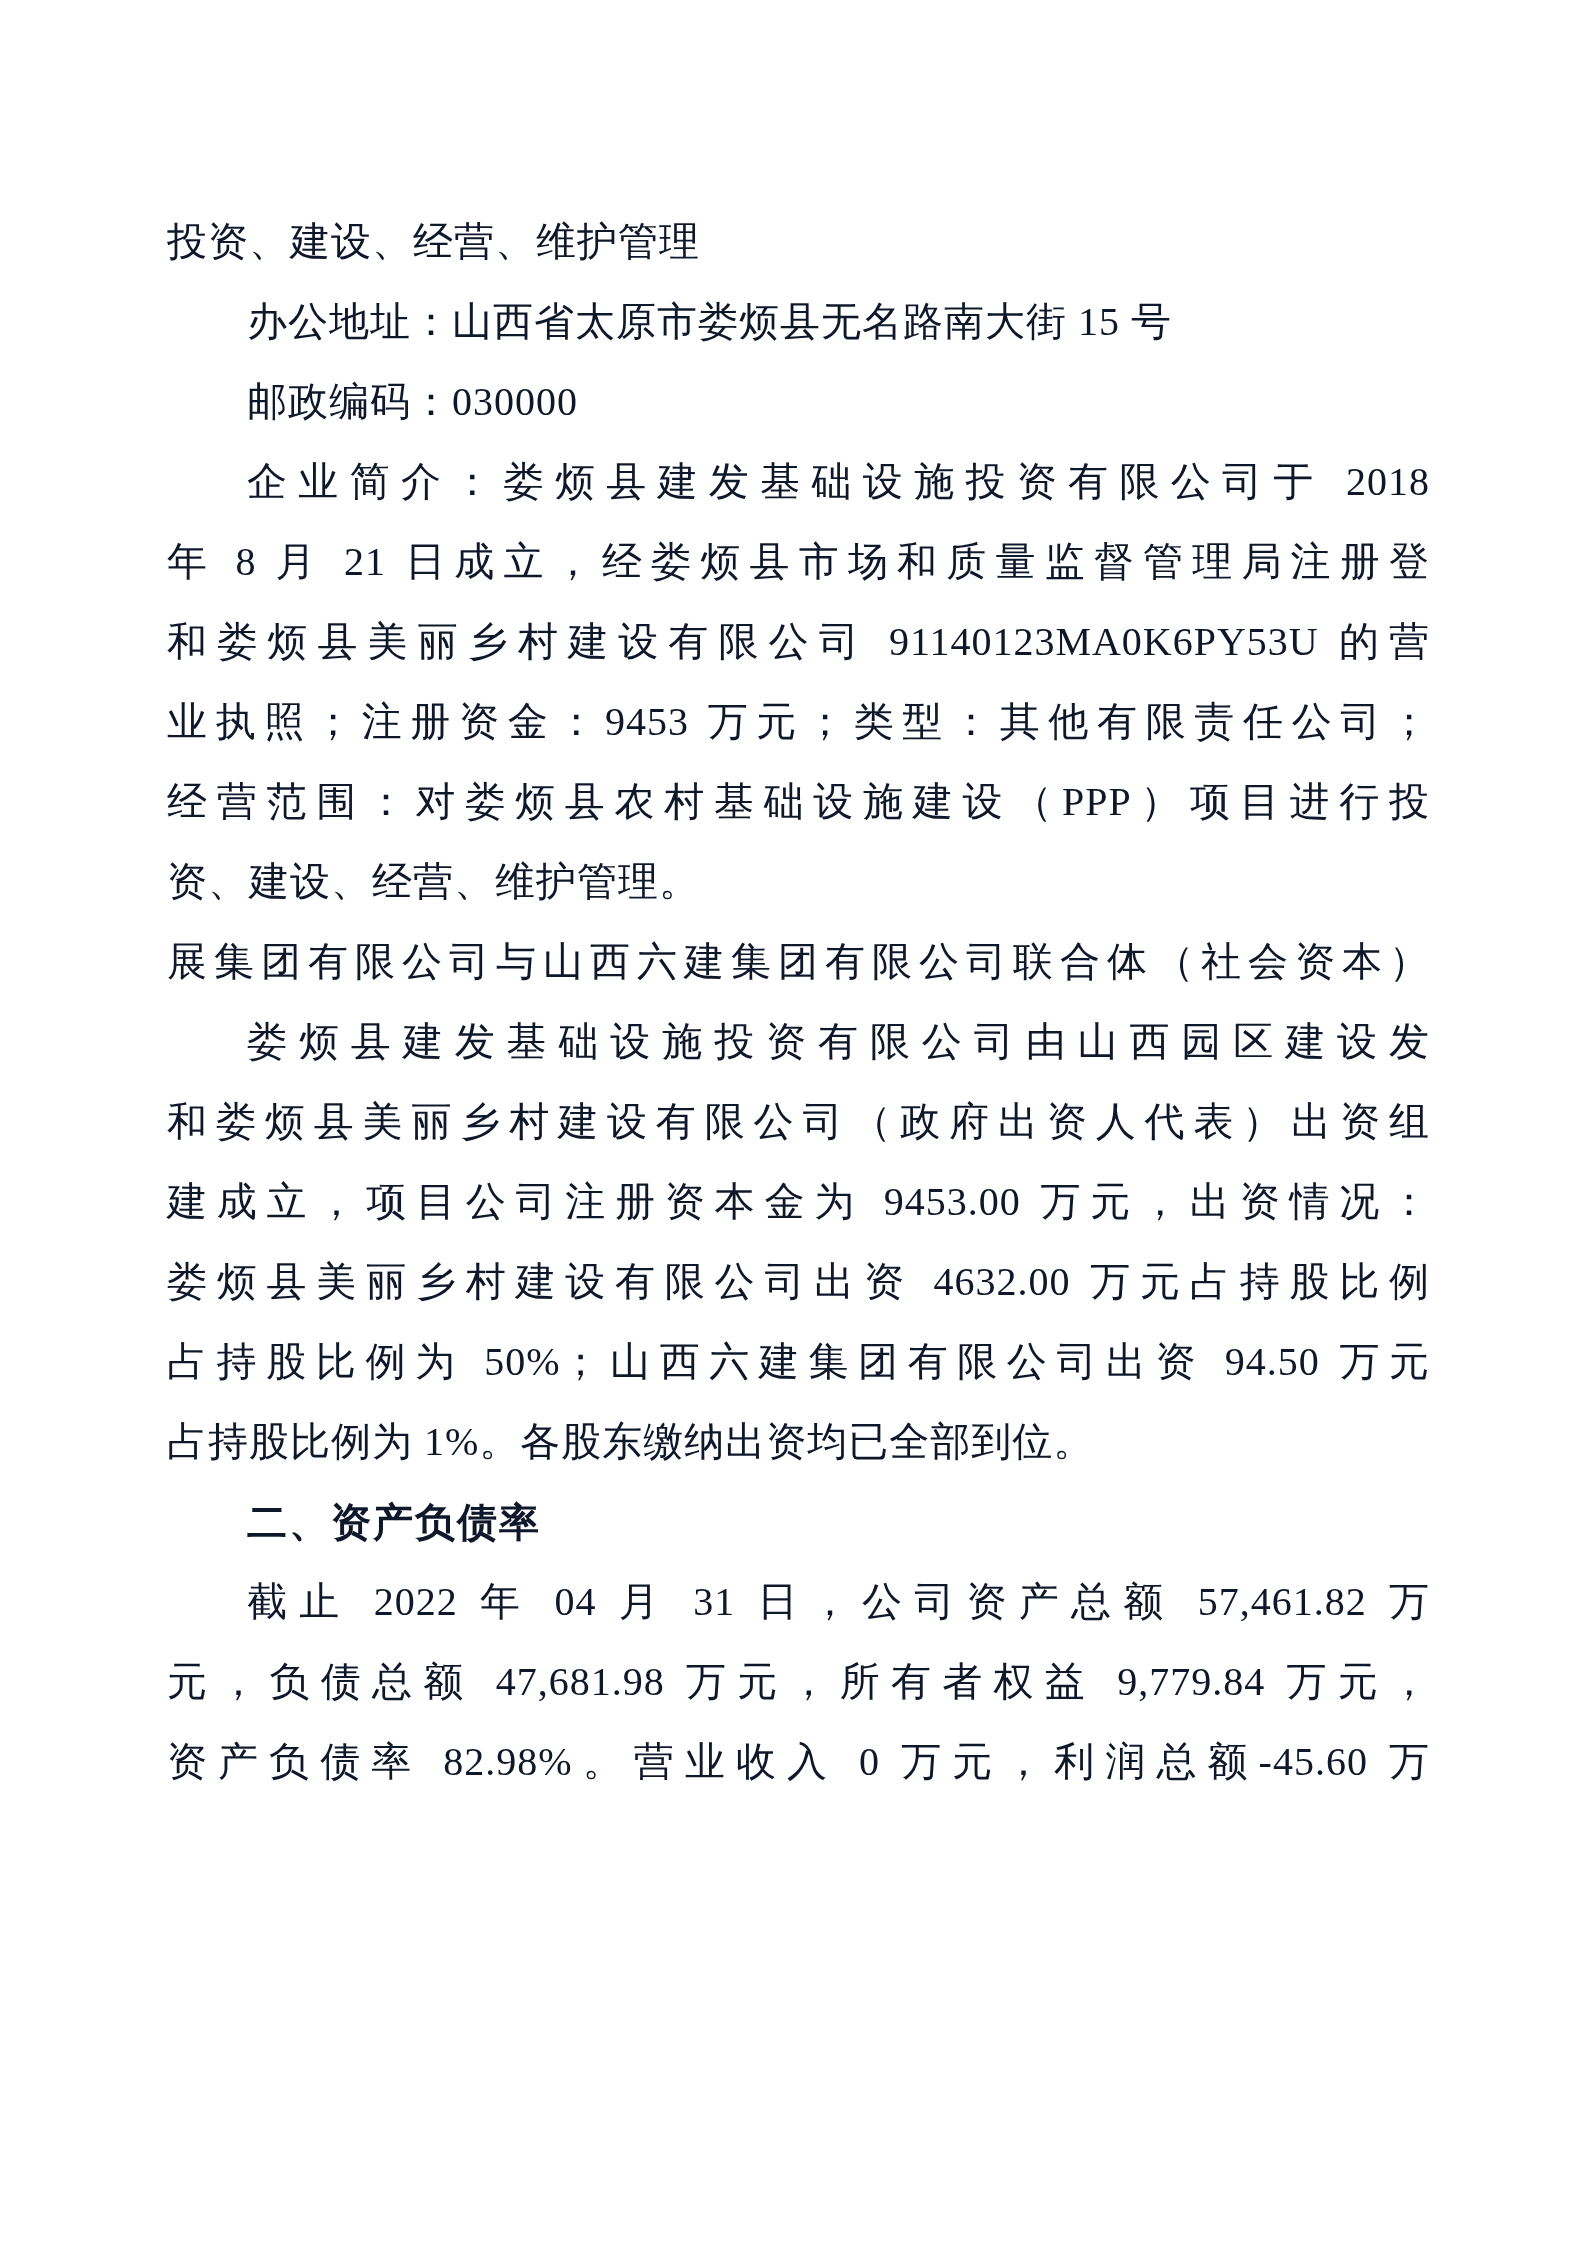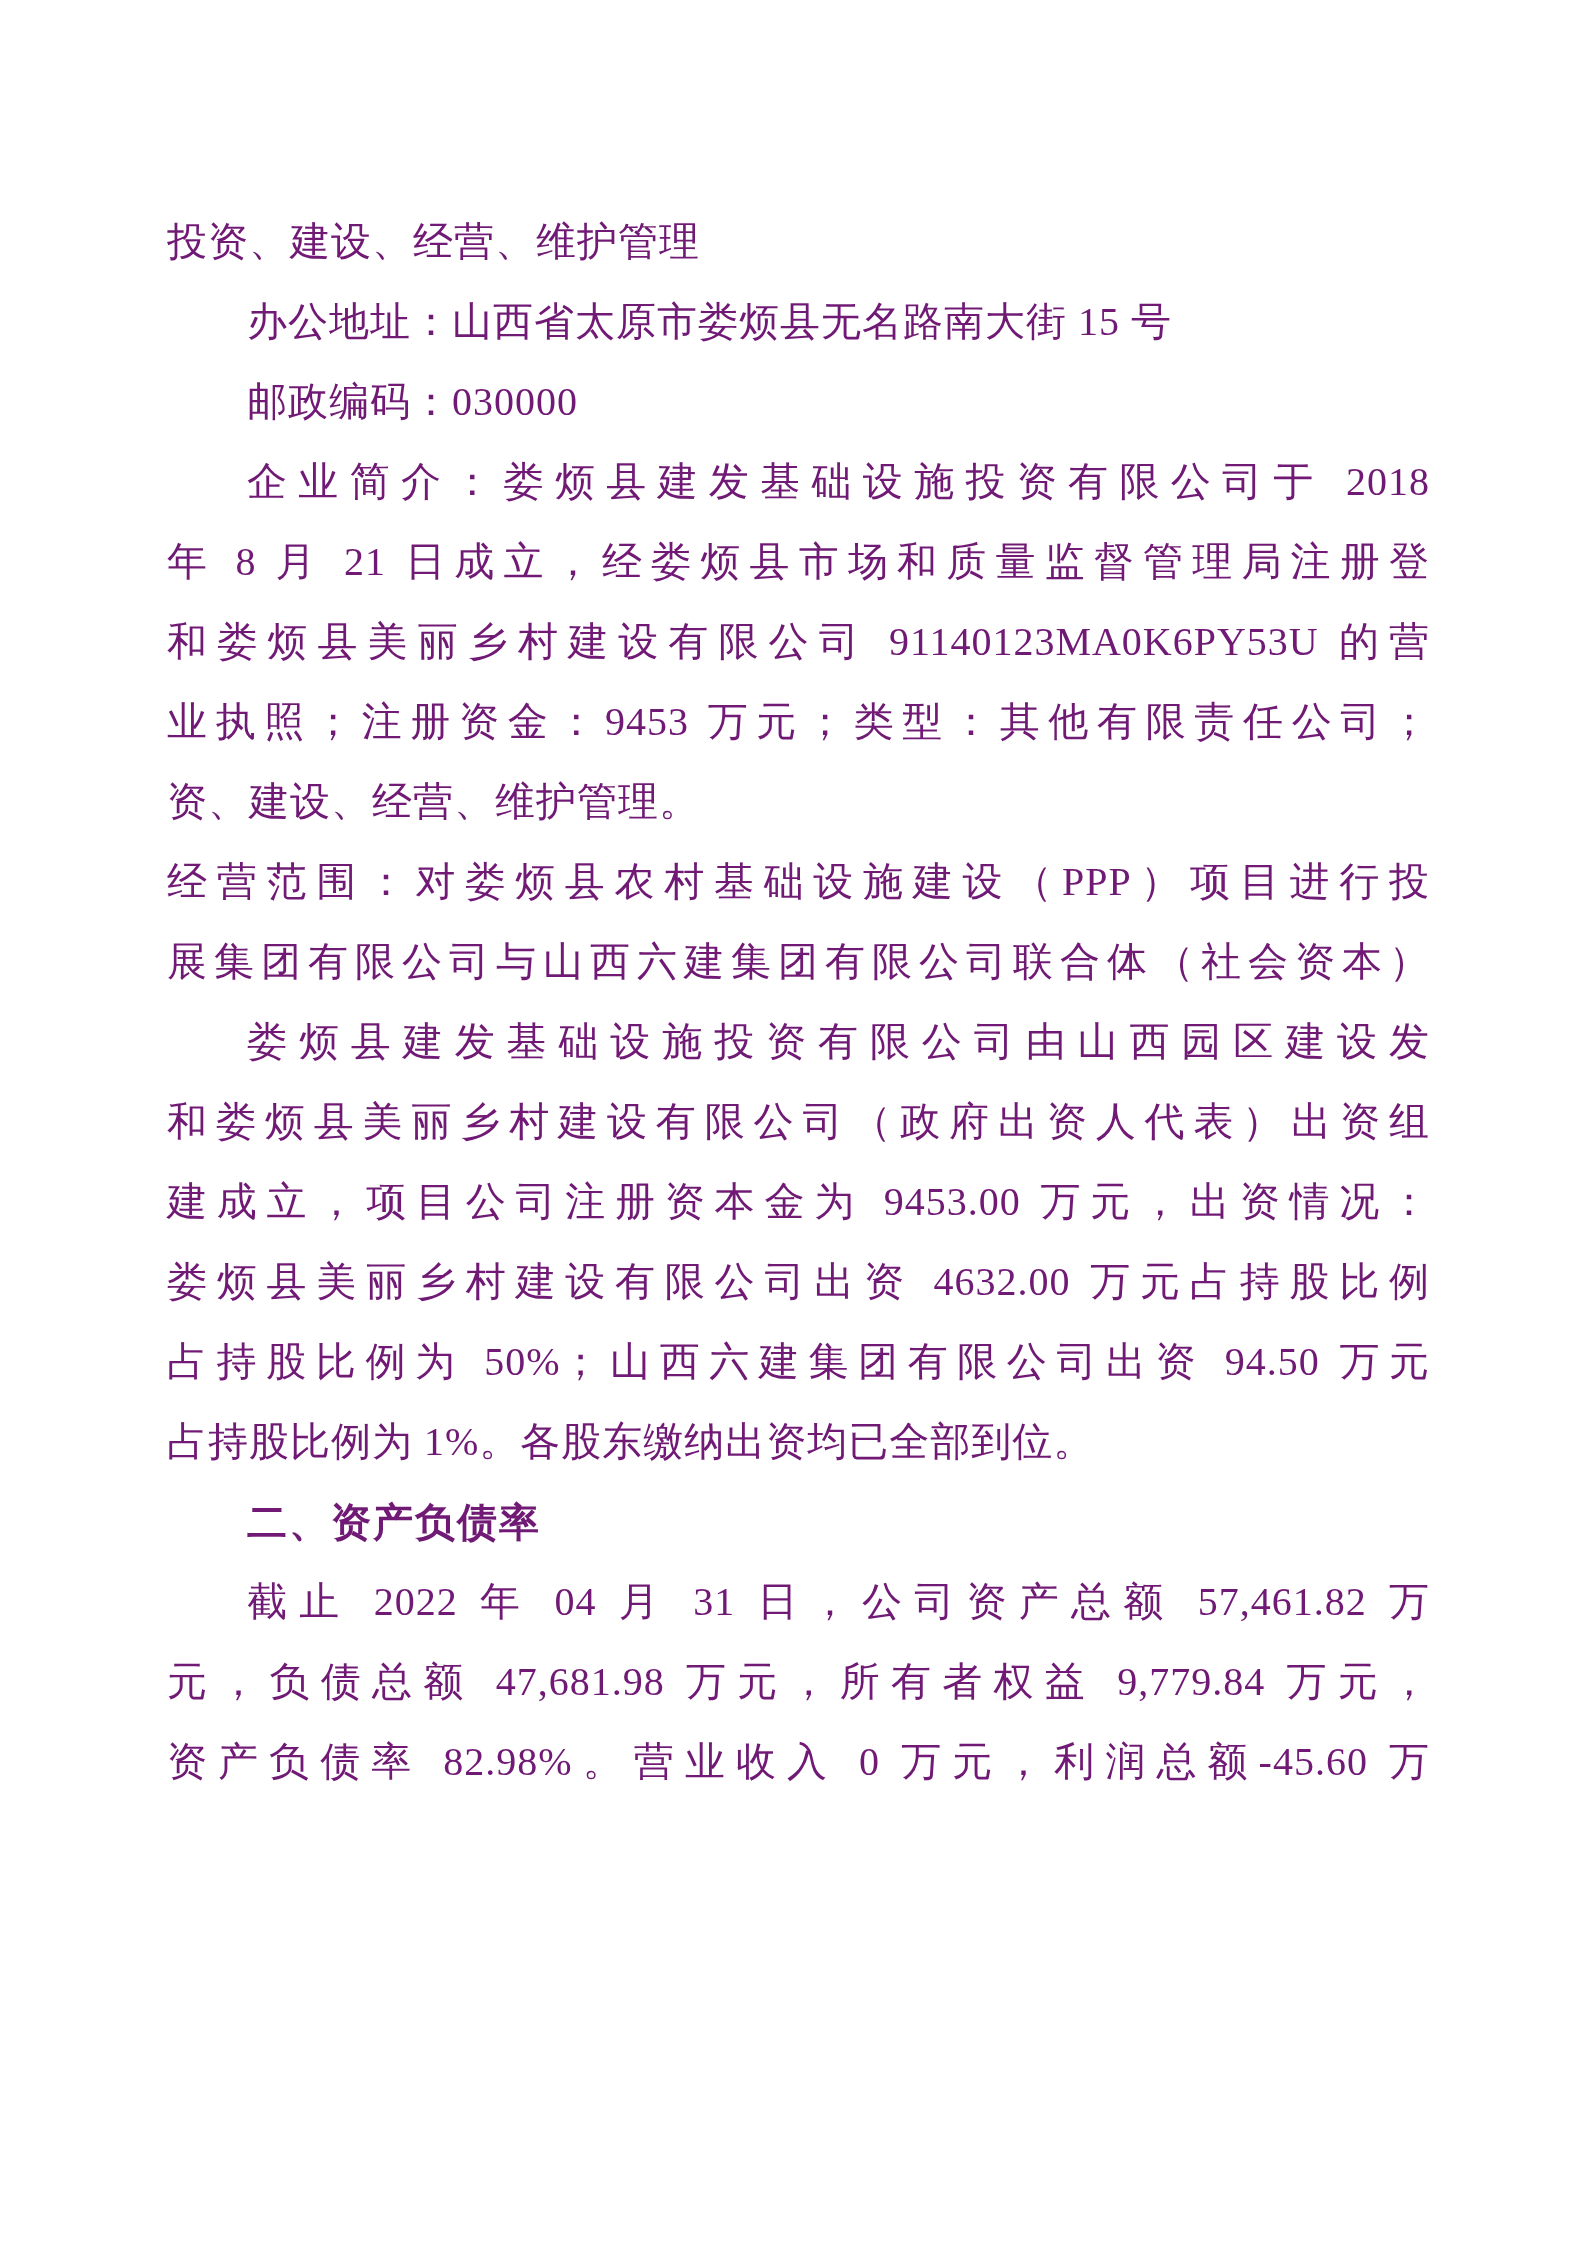--- a/index.html
+++ b/index.html
@@ -5,21 +5,21 @@
   html, body {
     margin: 0;
     padding: 0;
     background: #ffffff;
   }
   .page {
     position: relative;
     width: 1587px;
     height: 1801px;
     background: #ffffff;
-    color: #701a75;
+    color: #0f172a;
     overflow: hidden;
     font-family: "Liberation Serif", "DejaVu Serif", serif;
   }
   .text-block {
     position: absolute;
     top: 202px;
     left: 167px;
     right: 157px;
   }
   .line {
@@ -49,22 +49,22 @@
 
 <div class="page">
   <div class="text-block">
     <div class="line">投资、建设、经营、维护管理</div>
     <div class="line indent">办公地址：山西省太原市娄烦县无名路南大街 15 号</div>
     <div class="line indent">邮政编码：030000</div>
     <div class="line indent fill">企业简介：娄烦县建发基础设施投资有限公司于 2018</div>
     <div class="line fill">年 8 月 21 日成立，经娄烦县市场和质量监督管理局注册登</div>
     <div class="line fill">和娄烦县美丽乡村建设有限公司 91140123MA0K6PY53U 的营</div>
     <div class="line fill">业执照；注册资金：9453 万元；类型：其他有限责任公司；</div>
+    <div class="line fill">经营范围：对娄烦县农村基础设施建设（PPP）项目进行投</div>
     <div class="line">资、建设、经营、维护管理。</div>
-    <div class="line fill">经营范围：对娄烦县农村基础设施建设（PPP）项目进行投</div>
     <div class="line fill">展集团有限公司与山西六建集团有限公司联合体（社会资本）</div>
     <div class="line indent fill">娄烦县建发基础设施投资有限公司由山西园区建设发</div>
     <div class="line fill">和娄烦县美丽乡村建设有限公司（政府出资人代表）出资组</div>
     <div class="line fill">建成立，项目公司注册资本金为 9453.00 万元，出资情况：</div>
     <div class="line fill">娄烦县美丽乡村建设有限公司出资 4632.00 万元占持股比例</div>
     <div class="line fill">占持股比例为 50%；山西六建集团有限公司出资 94.50 万元</div>
     <div class="line">占持股比例为 1%。各股东缴纳出资均已全部到位。</div>
     <div class="line indent heading">二、资产负债率</div>
     <div class="line indent fill">截止 2022 年 04 月 31 日，公司资产总额 57,461.82 万</div>
     <div class="line fill">元，负债总额 47,681.98 万元，所有者权益 9,779.84 万元，</div>

